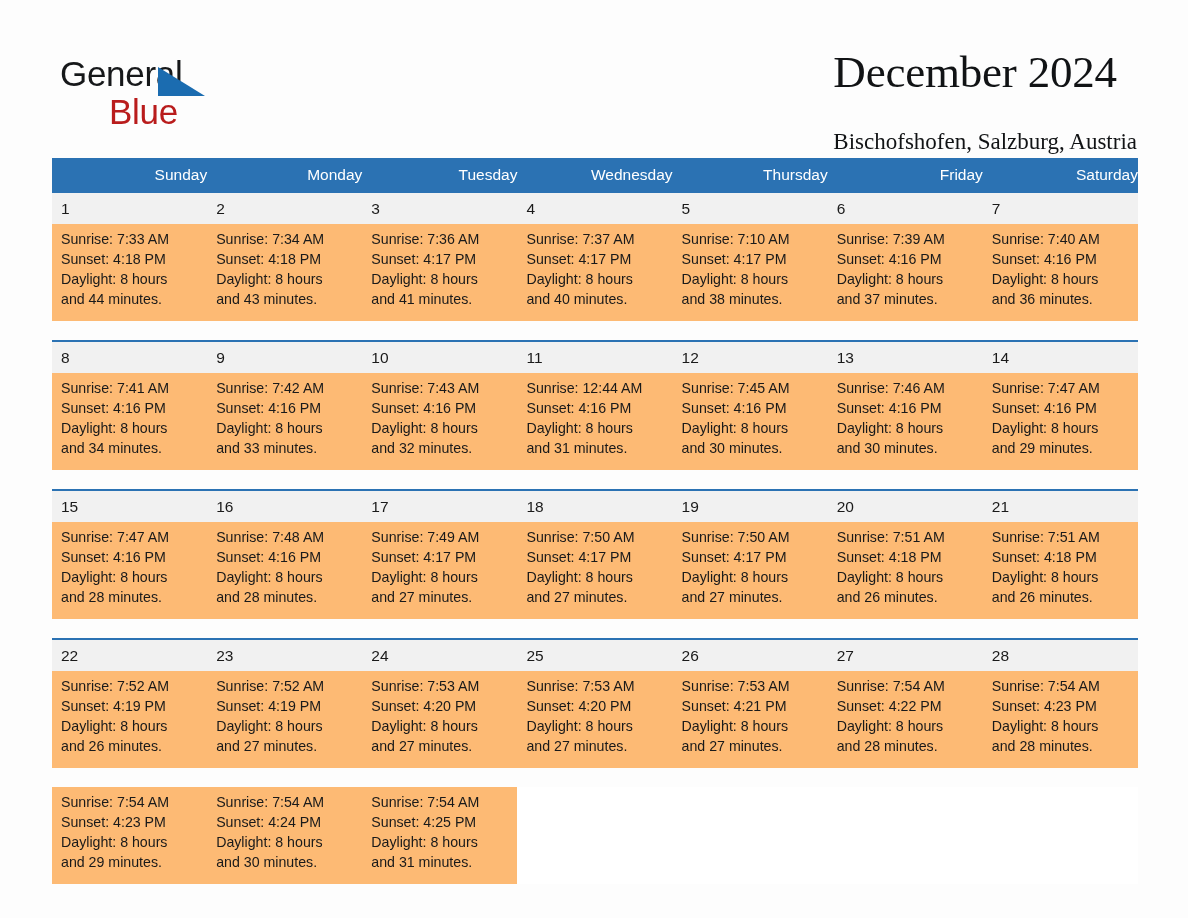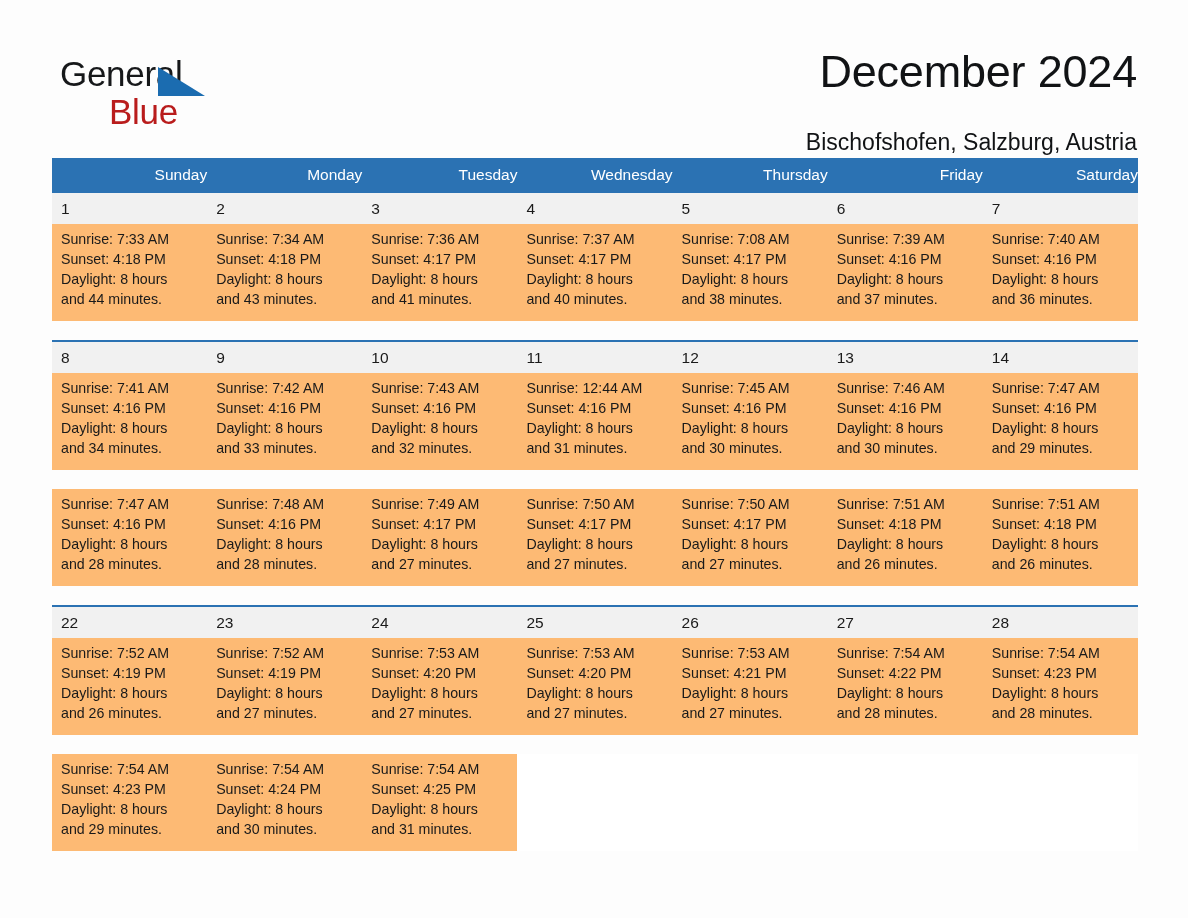--- a/index.html
+++ b/index.html
@@ -63,21 +63,21 @@
     font-weight: 400;
     letter-spacing: -0.3px;
     color: #b91c1c;
     font-family: "Liberation Sans", sans-serif;
   }
 
   .title-block {
     position: absolute;
     right: 0px;
     top: 0px;
-    text-align: right;
+    font-family: Liberation Serif, serif;
   }
   .cal-title {
     font-size: 45px;
     line-height: 56px;
     font-weight: 400;
     color: #111315;
     letter-spacing: -0.2px;
     white-space: nowrap;
   }
   .cal-subtitle {
@@ -221,21 +221,21 @@
             <div class="detail-line">Daylight: 8 hours</div>
             <div class="detail-line">and 41 minutes.</div>
           </td>
           <td>
             <div class="detail-line">Sunrise: 7:37 AM</div>
             <div class="detail-line">Sunset: 4:17 PM</div>
             <div class="detail-line">Daylight: 8 hours</div>
             <div class="detail-line">and 40 minutes.</div>
           </td>
           <td>
-            <div class="detail-line">Sunrise: 7:08 AM</div>
+            <div class="detail-line">Sunrise: 7:10 AM</div>
             <div class="detail-line">Sunset: 4:17 PM</div>
             <div class="detail-line">Daylight: 8 hours</div>
             <div class="detail-line">and 38 minutes.</div>
           </td>
           <td>
             <div class="detail-line">Sunrise: 7:39 AM</div>
             <div class="detail-line">Sunset: 4:16 PM</div>
             <div class="detail-line">Daylight: 8 hours</div>
             <div class="detail-line">and 37 minutes.</div>
           </td>
@@ -298,20 +298,29 @@
           <td>
             <div class="detail-line">Sunrise: 7:47 AM</div>
             <div class="detail-line">Sunset: 4:16 PM</div>
             <div class="detail-line">Daylight: 8 hours</div>
             <div class="detail-line">and 29 minutes.</div>
           </td>
         </tr>
         <tr class="weekgap">
           <td colspan="7"></td>
         </tr>
+        <tr class="daynum-row">
+          <td>15</td>
+          <td>16</td>
+          <td>17</td>
+          <td>18</td>
+          <td>19</td>
+          <td>20</td>
+          <td>21</td>
+        </tr>
         <tr class="detail-row">
           <td>
             <div class="detail-line">Sunrise: 7:47 AM</div>
             <div class="detail-line">Sunset: 4:16 PM</div>
             <div class="detail-line">Daylight: 8 hours</div>
             <div class="detail-line">and 28 minutes.</div>
           </td>
           <td>
             <div class="detail-line">Sunrise: 7:48 AM</div>
             <div class="detail-line">Sunset: 4:16 PM</div>

